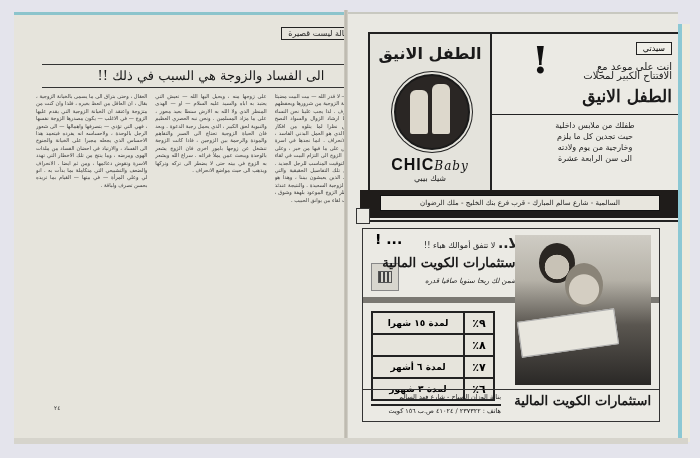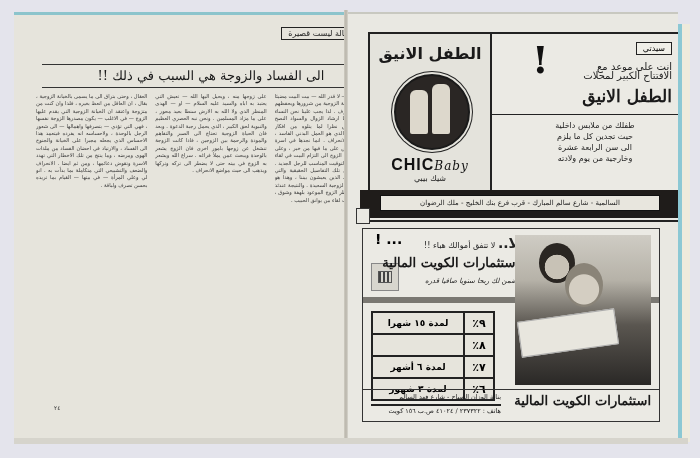--- a/index.html
+++ b/index.html
@@ -101,22 +101,22 @@
         <div class="badge">سيدتي</div>
         <div class="ad1-intro">
           <div>انت على موعد مع</div>
           <div>الافتتاح الكبير لمحلات</div>
         </div>
         <div class="ad1-name">الطفل الانيق</div>
         <div class="ad1-div"></div>
         <div class="ad1-body">
           <div>طفلك من ملابس داخلية</div>
           <div>حيث تجدين كل ما يلزم</div>
+          <div>وخارجية من يوم ولادته</div>
           <div>الى سن الرابعة عشرة</div>
-          <div>وخارجية من يوم ولادته</div>
         </div>
       </div>
       <div class="ad1-bar">
         <div class="ad1-addr">السالمية - شارع سالم المبارك - قرب فرع بنك الخليج - ملك الرضوان</div>
       </div>
       <div class="tab"></div>
     </div>
 
     <div class="ad2">
       <div class="ad2-excl">! ...</div>

